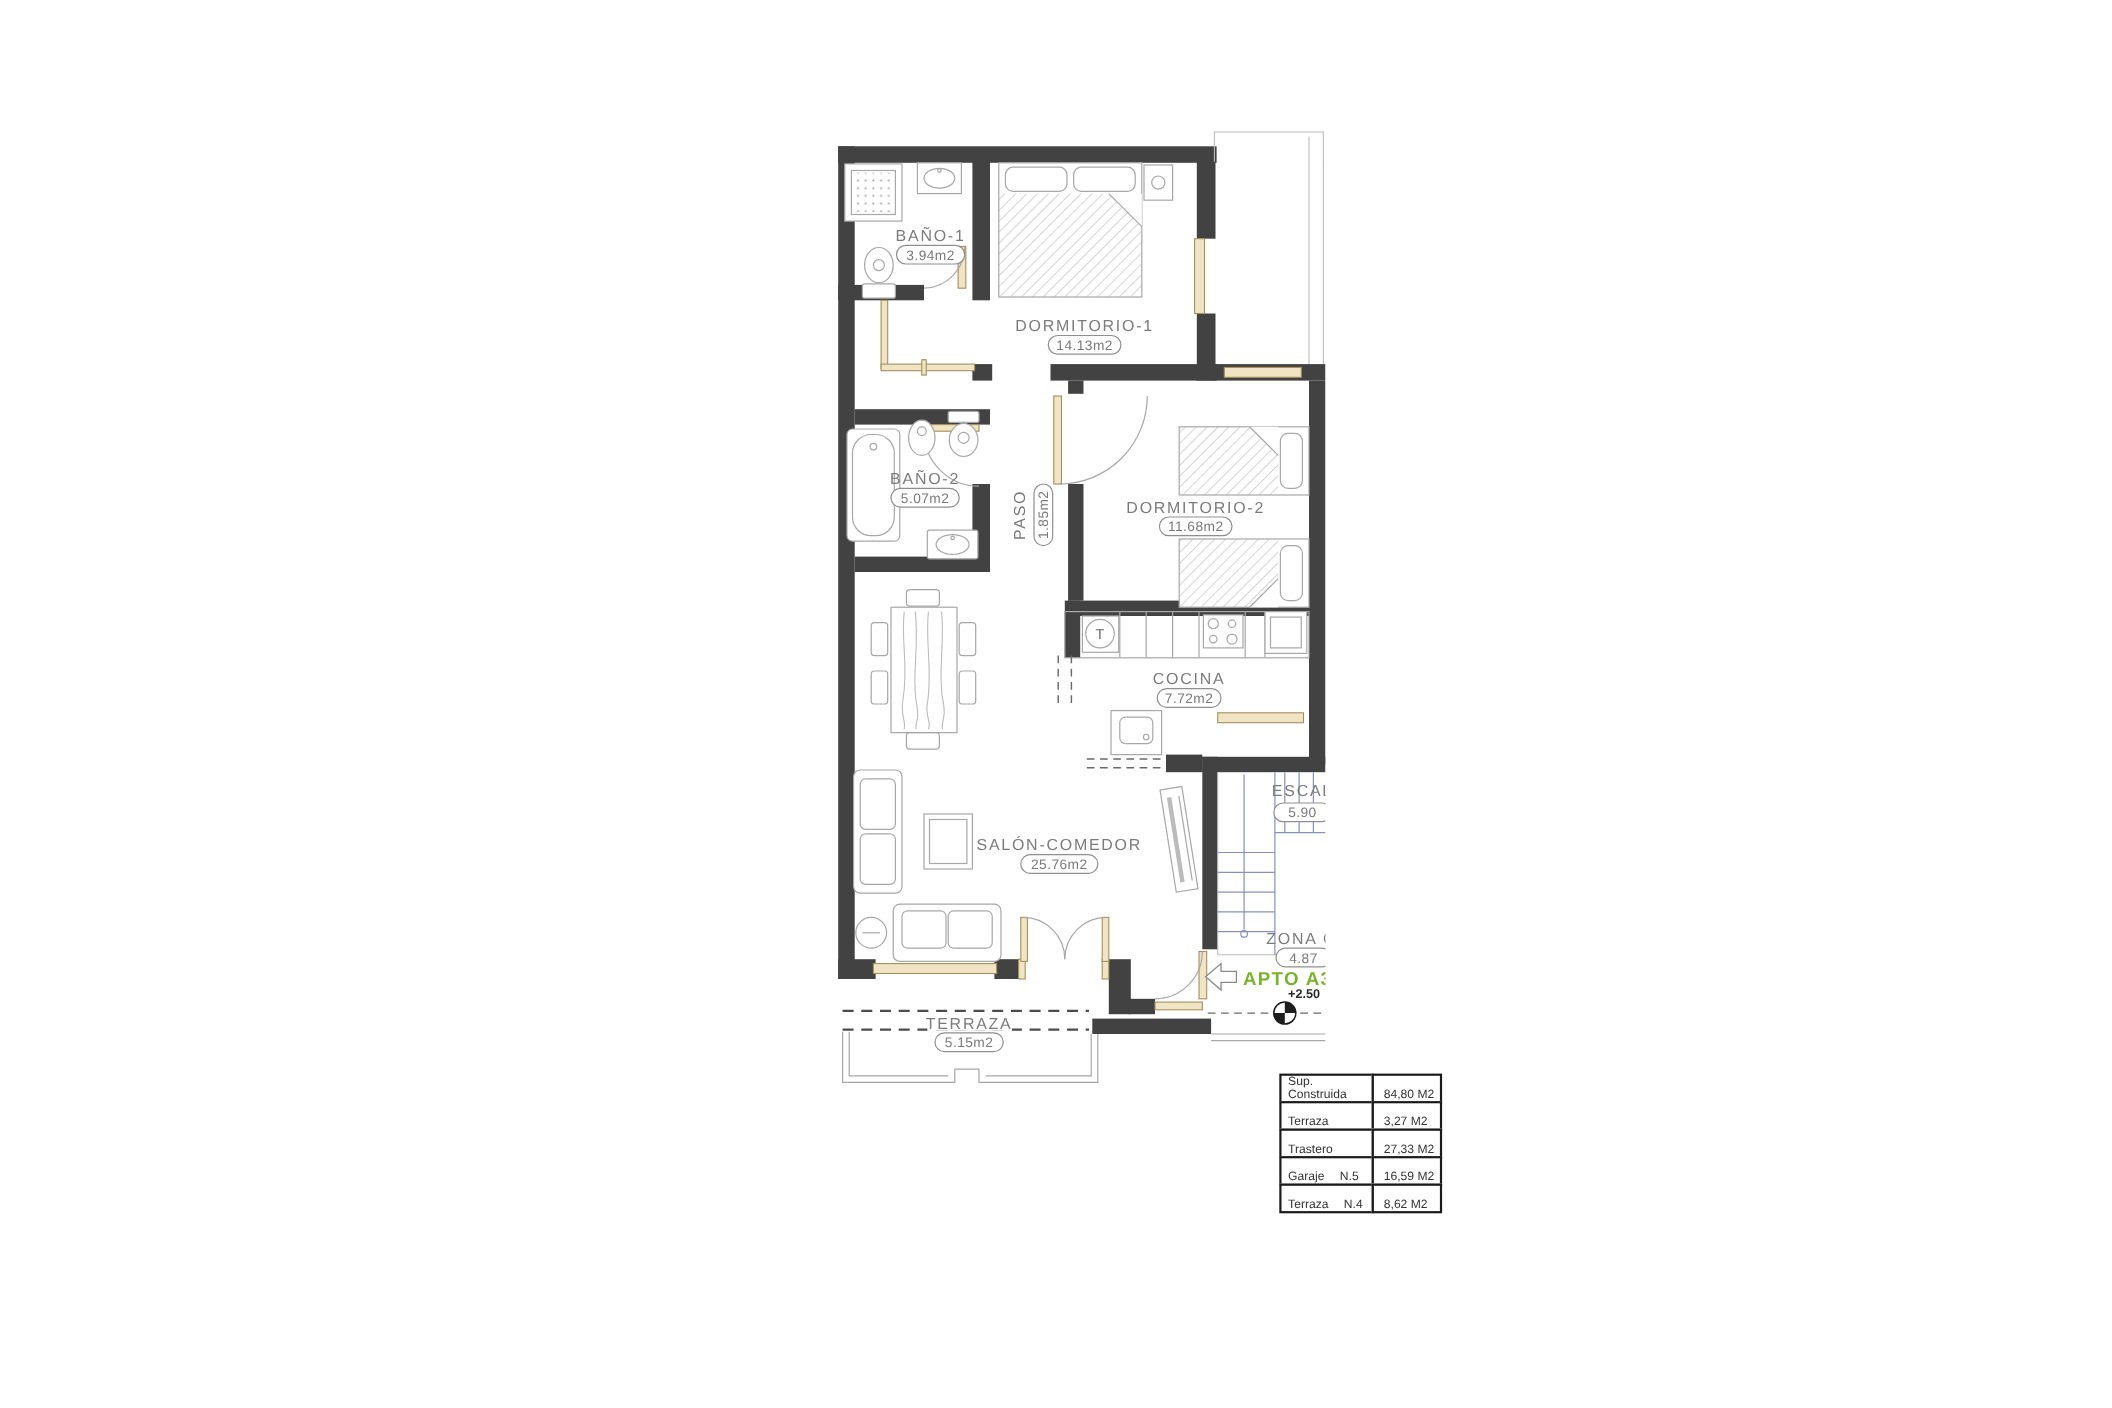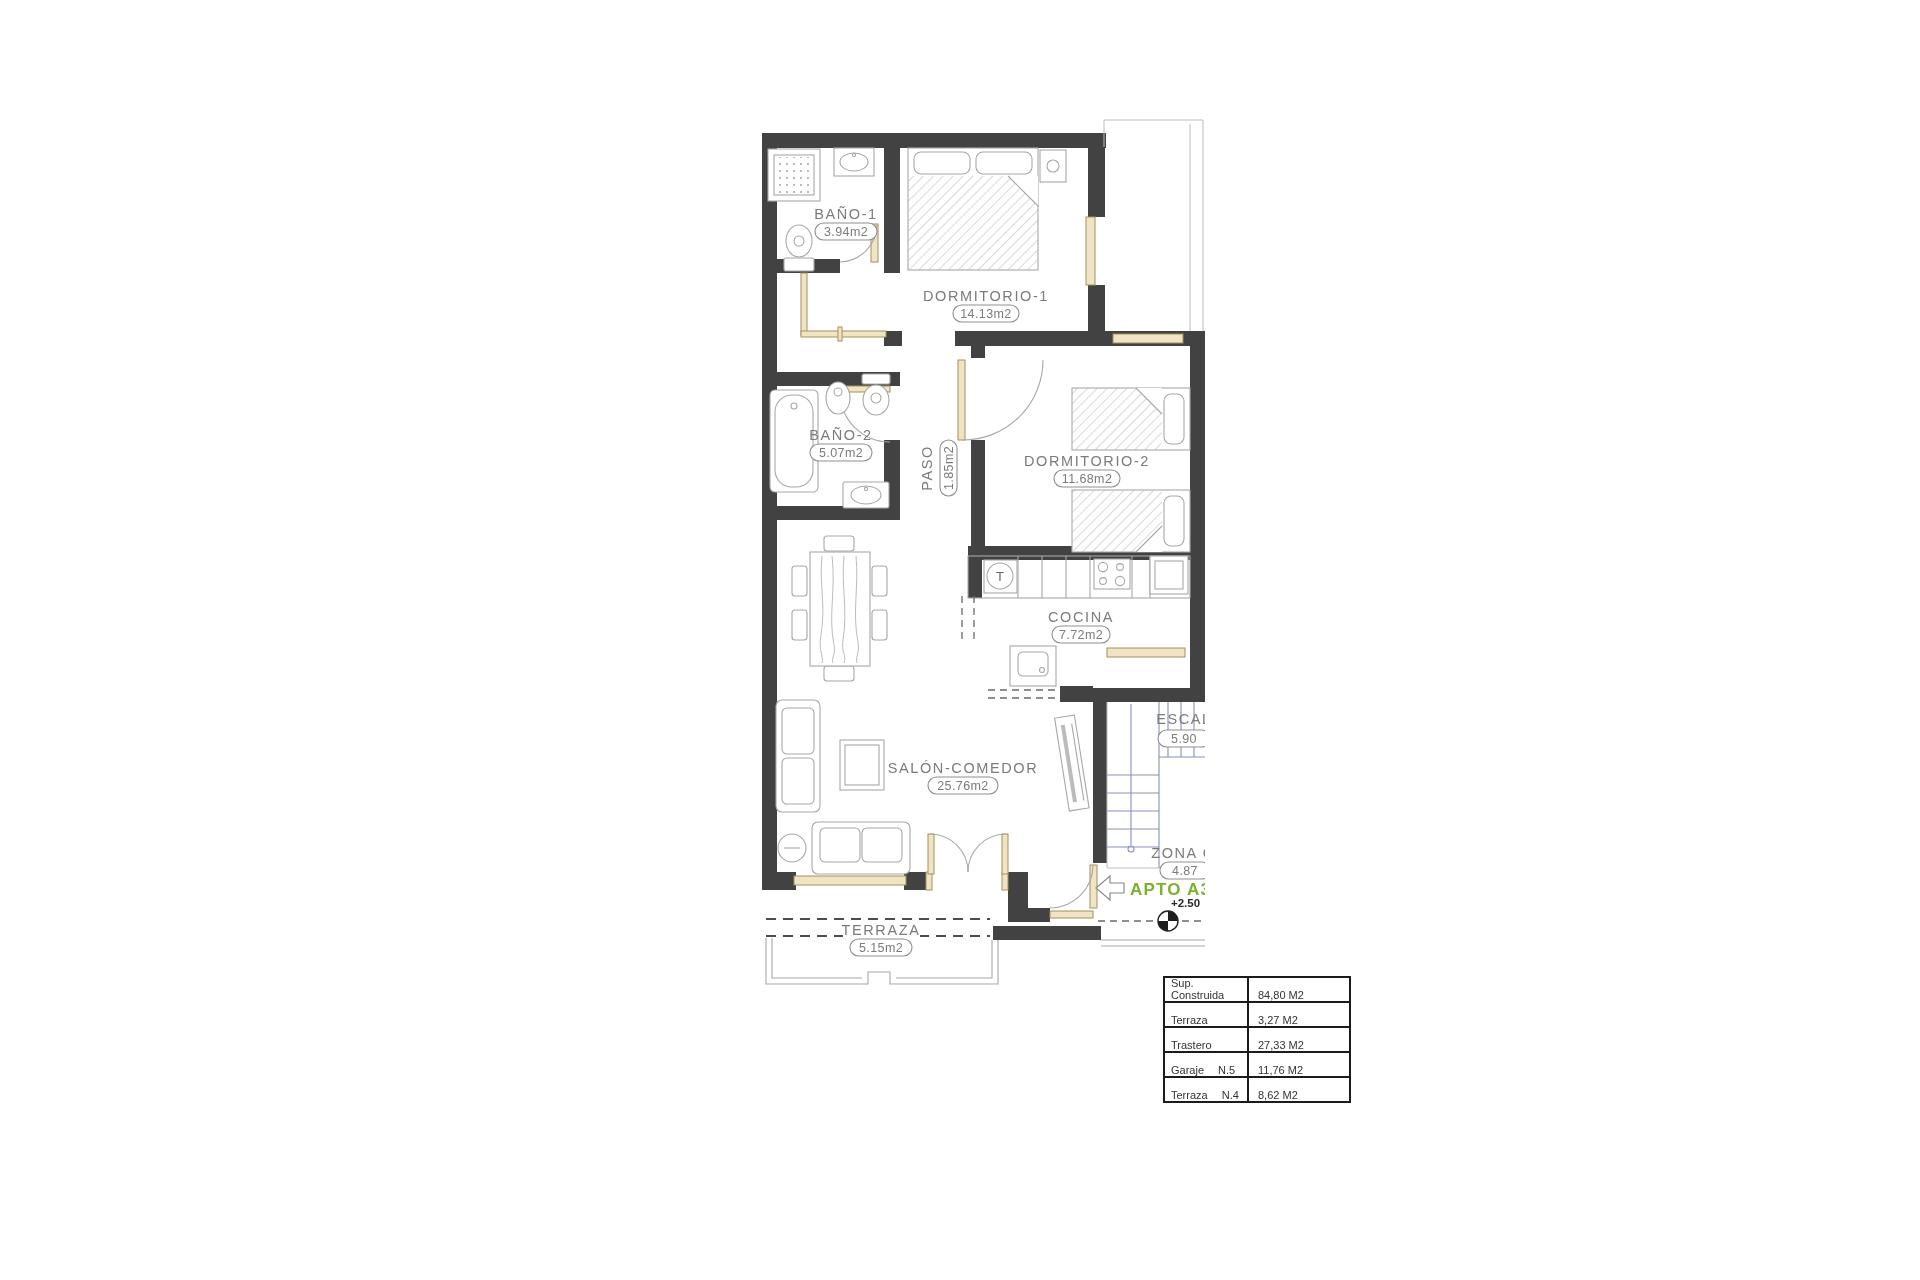--- a/index.html
+++ b/index.html
@@ -23,21 +23,21 @@
   .lvl{fill:#2a2a2a;font-size:11.5px;font-weight:bold}
   .tletter{fill:#666;font-size:13px;text-anchor:middle}
 
   
   .sumtable{position:absolute;left:1163px;top:976px;font-size:11px;color:#333}
   .trow{display:flex}
   .trow:not(:first-child){margin-top:-2px}
   .tcell{border:2px solid #1b1b1b;height:27px;box-sizing:border-box;
          display:flex;align-items:flex-end;background:#fff}
   .tlabel{width:86px;padding-left:6px}
-  .tval{width:104px;margin-left:-2px;padding-left:9px}
+  .tval{width:64px;margin-left:-2px;padding-left:9px}
   .tunit{margin-left:14px}
 </style>
 </head>
 <body>
 
 <svg width="1205" height="1280" viewBox="0 0 1205 1280">
   <defs>
     <pattern id="hatch" width="7" height="7" patternUnits="userSpaceOnUse" patternTransform="rotate(45)">
       <line x1="0" y1="0" x2="0" y2="7" stroke="#b2b2b2" stroke-width="1"></line>
     </pattern>
@@ -342,21 +342,21 @@
     <div class="tcell tval">
         <span>27,33 M2</span>
       </div>
   </div>
   <div class="trow">
     <div class="tcell tlabel">
       <span>Garaje</span>
         <span class="tunit">N.5</span>
     </div>
     <div class="tcell tval">
-        <span>11,76 M2</span>
+        <span>16,59 M2</span>
       </div>
   </div>
   <div class="trow">
     <div class="tcell tlabel">
       <span>Terraza</span>
         <span class="tunit">N.4</span>
     </div>
     <div class="tcell tval">
         <span>8,62 M2</span>
       </div>

